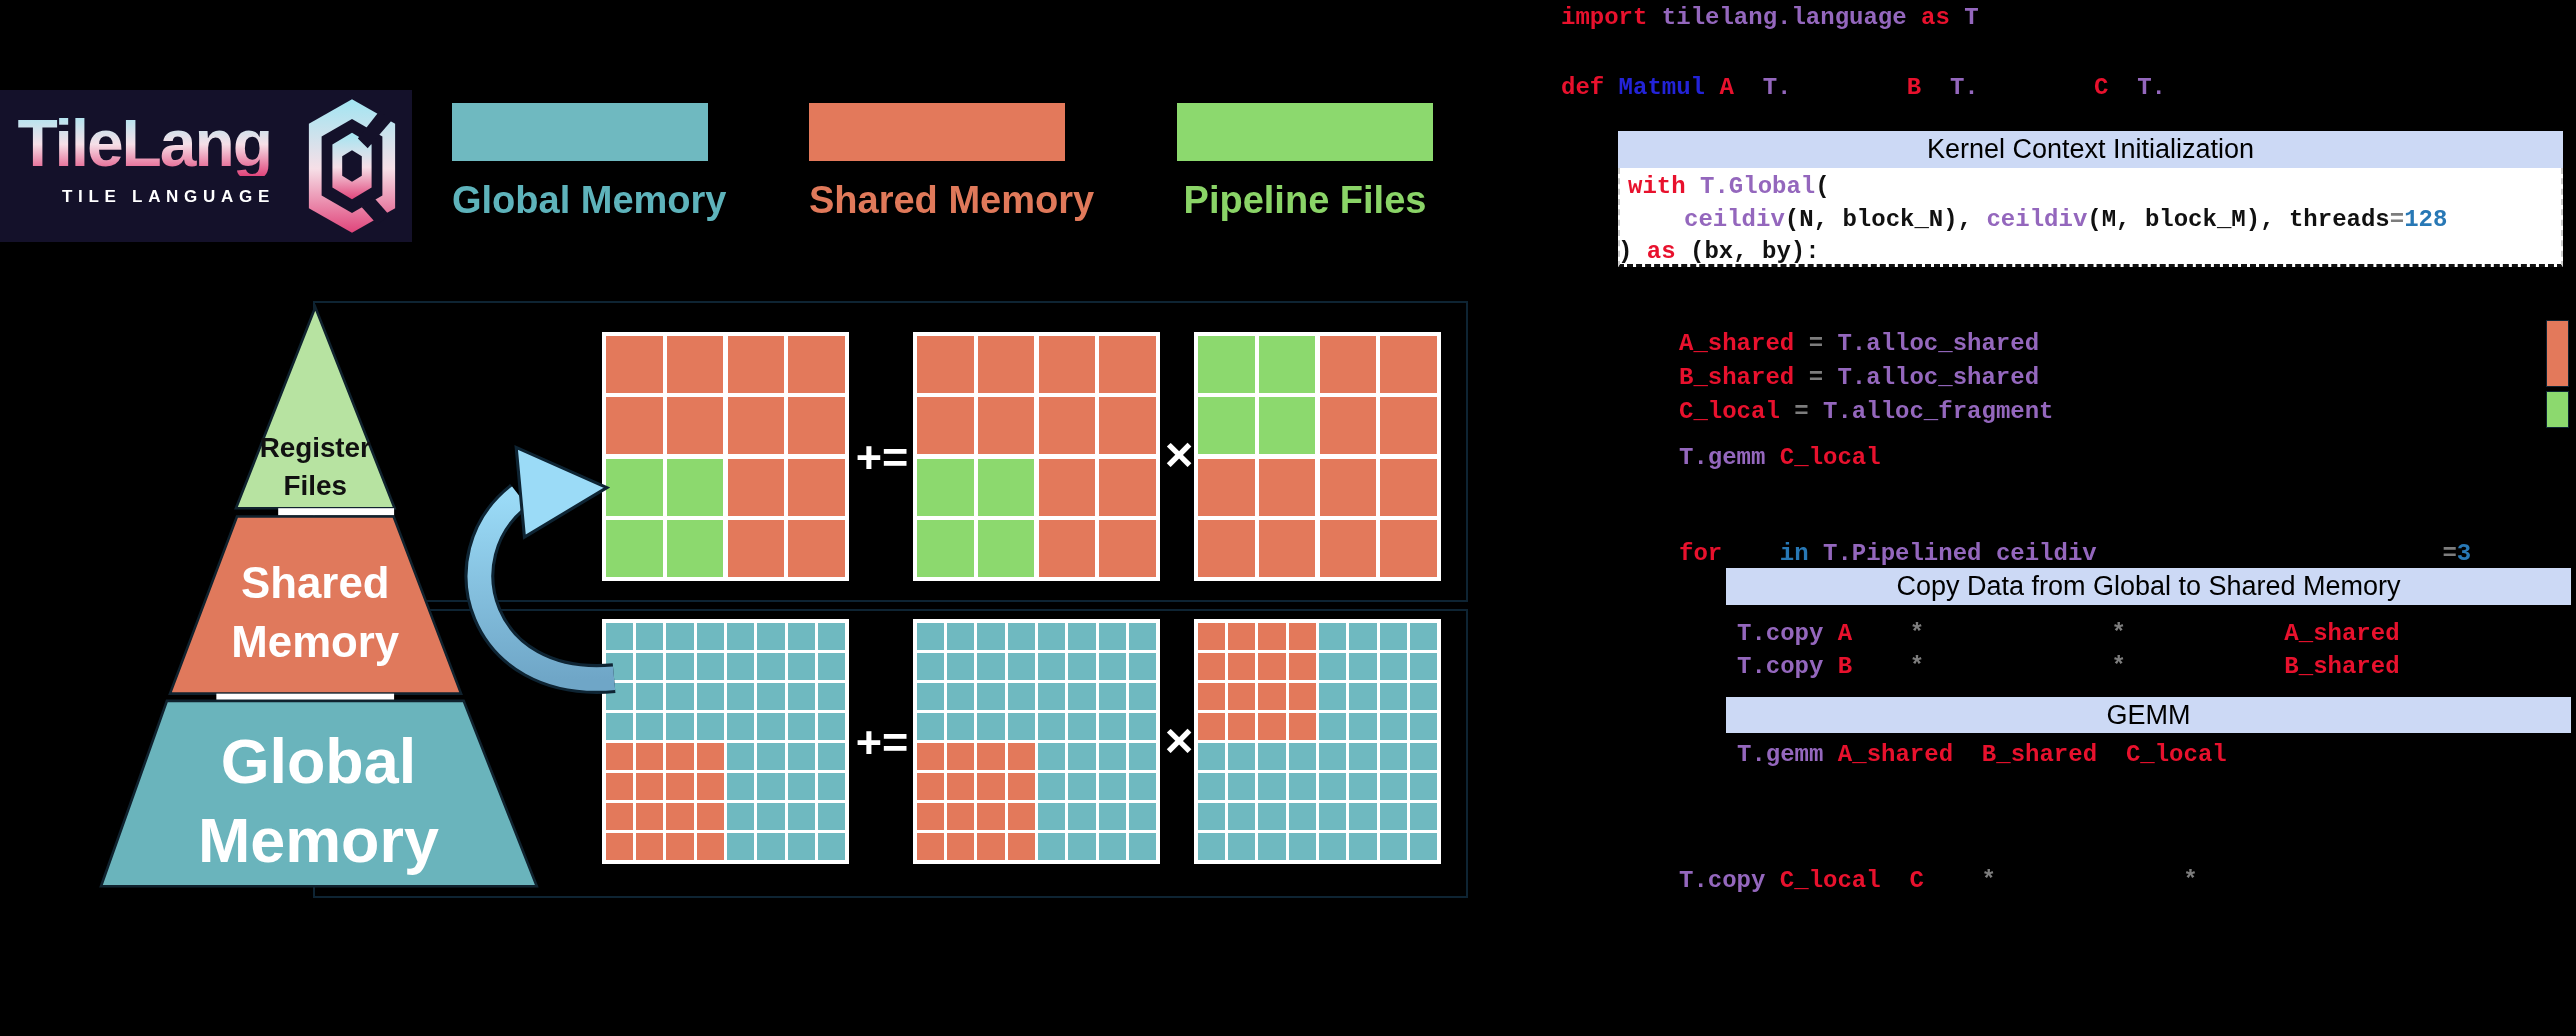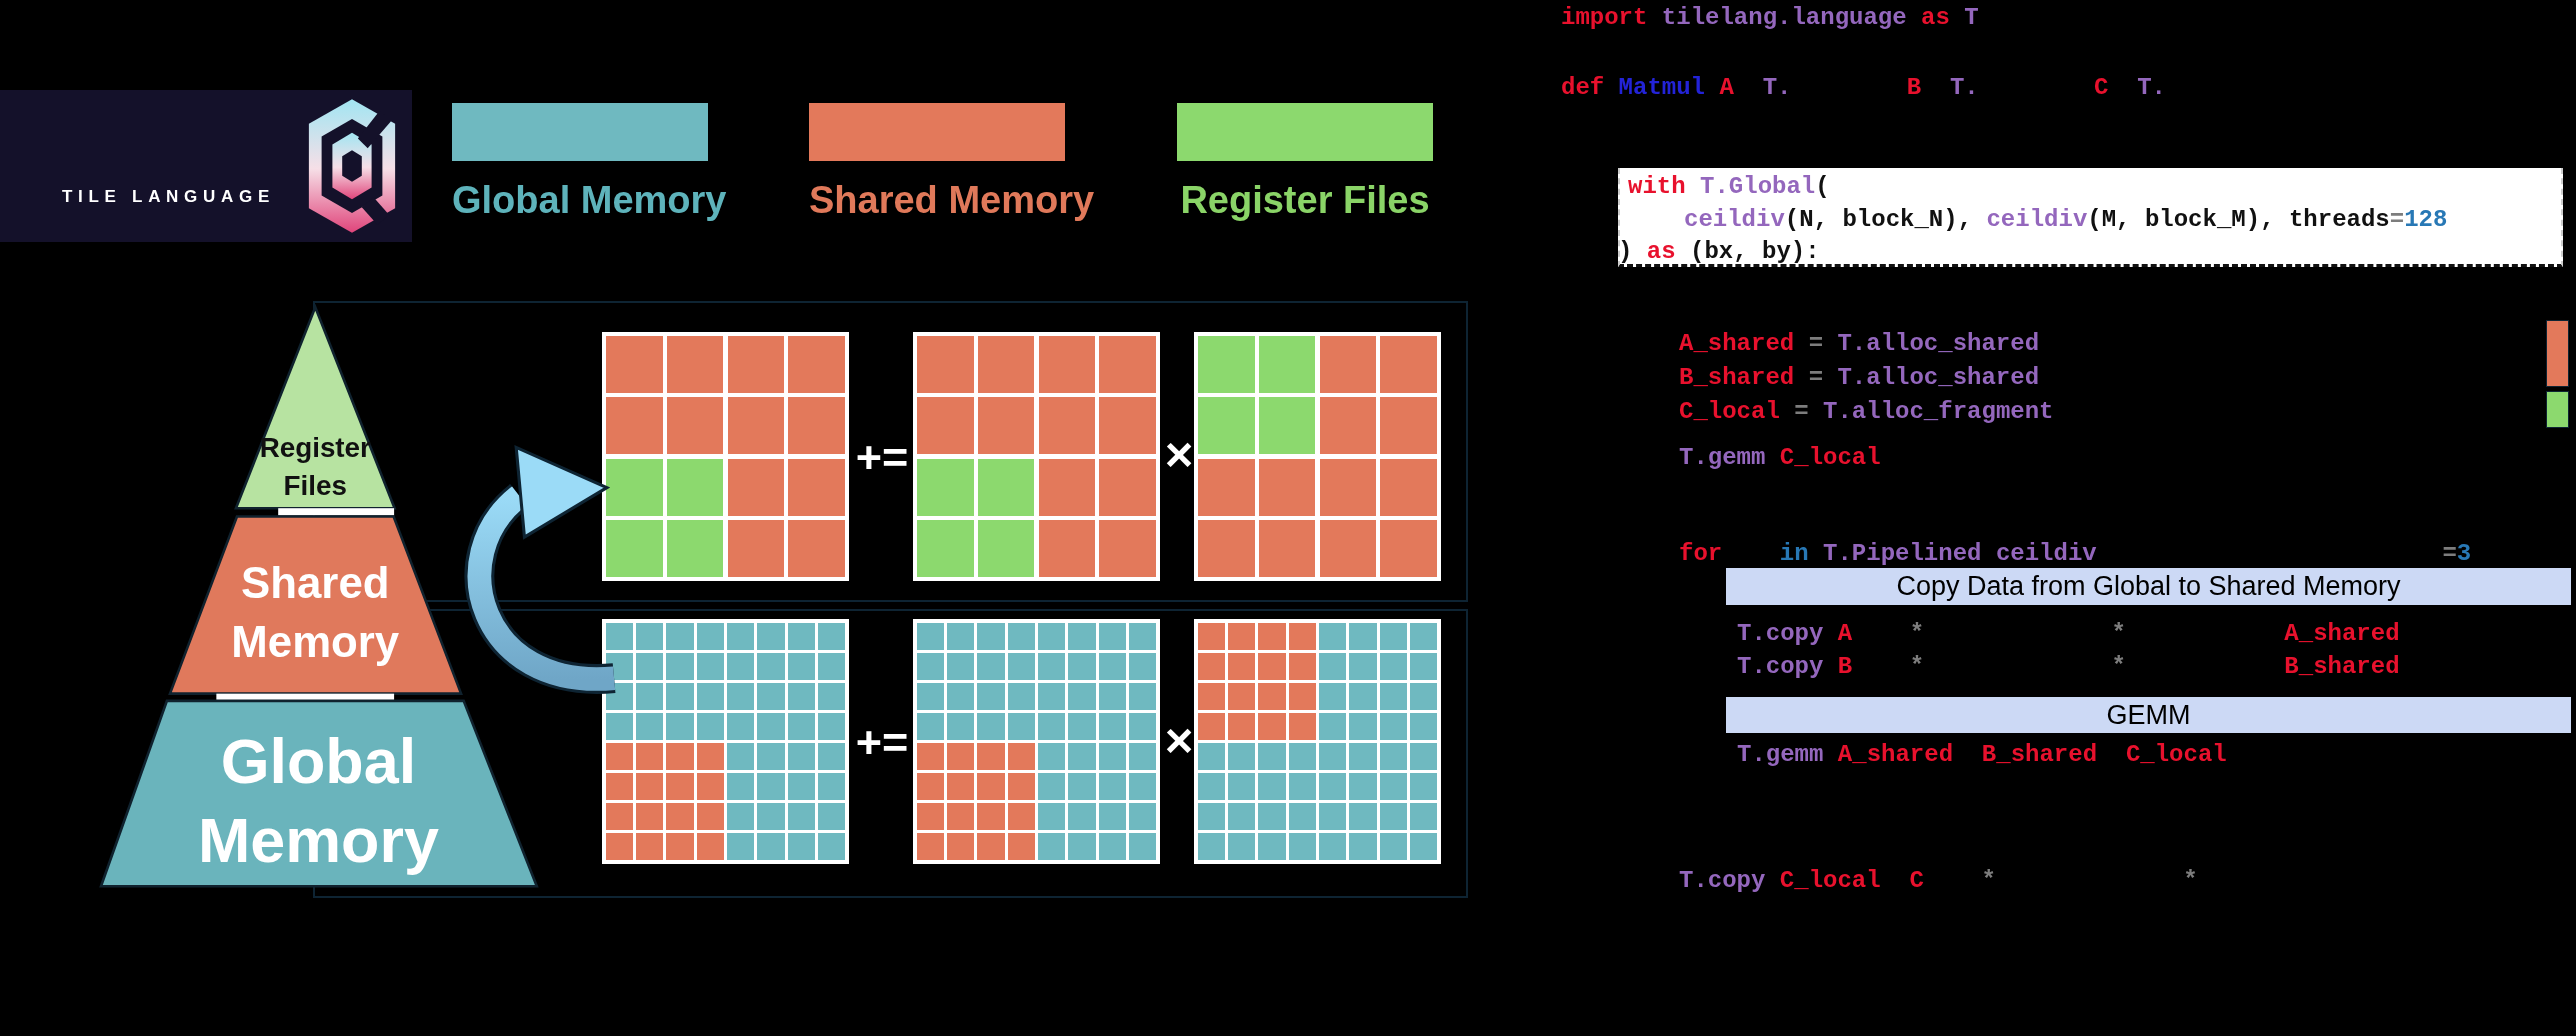--- a/index.html
+++ b/index.html
@@ -37,20 +37,21 @@
   .code-line{position:absolute;font-family:"Liberation Mono","DejaVu Sans Mono",monospace;
       font-weight:700;font-size:24px;white-space:pre;z-index:5;line-height:1.25;}
   .mem-bar{position:absolute;border:1.5px solid #0e2433;box-sizing:border-box;z-index:4;}
 </style>
 </head>
 <body>
 
 <div id="stage">
 
   <div class="logo-box">
+    <div class="logo-title">TileLang</div>
     <div class="logo-subtitle">TILE LANGUAGE</div>
     <svg class="logo-cube" width="98" height="142" viewBox="0 0 100 140">
       <defs>
         <linearGradient id="cubeGrad" x1="0" y1="0" x2="0" y2="1">
           <stop offset="0%" stop-color="#a2e5f2"></stop>
             <stop offset="52%" stop-color="#f6dfe7"></stop>
             <stop offset="100%" stop-color="#e0457b"></stop>
         </linearGradient>
       </defs>
       <polygon points="50,2 94,27 94,113 50,138 6,113 6,27" fill="url(#cubeGrad)"></polygon>
@@ -65,21 +66,21 @@
   <div class="legend-item" id="legend-global">
     <div class="legend-swatch" style="background: rgb(111, 185, 192);"></div>
     <div class="legend-label" style="color: rgb(94, 179, 187);">Global Memory</div>
   </div>
   <div class="legend-item" id="legend-shared">
     <div class="legend-swatch" style="background: rgb(227, 121, 91);"></div>
     <div class="legend-label" style="color: rgb(224, 121, 90);">Shared Memory</div>
   </div>
   <div class="legend-item" id="legend-register">
     <div class="legend-swatch" style="background: rgb(140, 217, 110);"></div>
-    <div class="legend-label" style="color: rgb(138, 212, 103);">Register Files</div>
+    <div class="legend-label" style="color: rgb(138, 212, 103);">Pipeline Files</div>
   </div>
 
   <svg id="overlay-svg" width="2701" height="1037" viewBox="0 0 5243 2012">
     <defs>
       <linearGradient id="arrowGrad" x1="0" y1="0" x2="0" y2="1">
         <stop offset="0%" stop-color="#9bdbf7"></stop>
           <stop offset="100%" stop-color="#6fa6c7"></stop>
       </linearGradient>
     </defs>
 
@@ -355,20 +356,21 @@
       <div class="cell" style="background: rgb(111, 185, 192);"></div>
       <div class="cell" style="background: rgb(111, 185, 192);"></div>
       <div class="cell" style="background: rgb(111, 185, 192);"></div>
       <div class="cell" style="background: rgb(111, 185, 192);"></div>
       <div class="cell" style="background: rgb(111, 185, 192);"></div>
       <div class="cell" style="background: rgb(111, 185, 192);"></div>
       <div class="cell" style="background: rgb(111, 185, 192);"></div>
     </div>
     <div class="op" style="left: 882px; top: 742px; font-size: 45px;">+=</div>
     <div class="op" style="left: 1179px; top: 740px; font-size: 49px;">×</div>
+    <div class="header-box" style="left: 1618px; top: 131px; width: 945px; height: 37px; background: rgb(204, 217, 245);">Kernel Context Initialization</div>
     <div class="header-box" style="left: 1726px; top: 697px; width: 845px; height: 36px; background: rgb(204, 217, 245);">GEMM</div>
     <div class="header-box" style="left: 1726px; top: 568px; width: 845px; height: 37px; background: rgb(204, 217, 245);">Copy Data from Global to Shared Memory</div>
     <div class="kernel-white-box" style="left: 1618px; top: 168px; width: 945px; height: 99px;"></div>
     <div class="code-line" style="left: 1561px; top: 3.1px;"><span style="color: rgb(232, 17, 45);">import</span><span style="color: rgb(0, 0, 0);"> </span><span style="color: rgb(148, 103, 189);">tilelang.language</span><span style="color: rgb(0, 0, 0);"> </span><span style="color: rgb(232, 17, 45);">as</span><span style="color: rgb(0, 0, 0);"> </span><span style="color: rgb(148, 103, 189);">T</span></div>
     <div class="code-line" style="left: 1561px; top: 73px;"><span style="color: rgb(232, 17, 45);">def </span><span style="color: rgb(35, 35, 216);">Matmul</span><span style="color: rgb(0, 0, 0);">(</span><span style="color: rgb(232, 17, 45);">A</span><span style="color: rgb(0, 0, 0);">: </span><span style="color: rgb(148, 103, 189);">T.</span><span style="color: rgb(0, 0, 0);">Tensor</span><span style="color: rgb(0, 0, 0);">, </span><span style="color: rgb(232, 17, 45);">B</span><span style="color: rgb(0, 0, 0);">: </span><span style="color: rgb(148, 103, 189);">T.</span><span style="color: rgb(0, 0, 0);">Tensor</span><span style="color: rgb(0, 0, 0);">, </span><span style="color: rgb(232, 17, 45);">C</span><span style="color: rgb(0, 0, 0);">: </span><span style="color: rgb(148, 103, 189);">T.</span><span style="color: rgb(0, 0, 0);">Tensor):</span></div>
     <div class="code-line" style="left: 1628px; top: 172px;"><span style="color: rgb(232, 17, 45);">with </span><span style="color: rgb(148, 103, 189);">T.Global</span><span style="color: rgb(17, 17, 17);">(</span></div>
     <div class="code-line" style="left: 1684px; top: 205px;"><span style="color: rgb(148, 103, 189);">ceildiv</span><span style="color: rgb(17, 17, 17);">(N, block_N), </span><span style="color: rgb(148, 103, 189);">ceildiv</span><span style="color: rgb(17, 17, 17);">(M, block_M), </span><span style="color: rgb(17, 17, 17);">threads</span><span style="color: rgb(125, 125, 125);">=</span><span style="color: rgb(40, 120, 181);">128</span></div>
     <div class="code-line" style="left: 1618px; top: 237px;"><span style="color: rgb(17, 17, 17);">) </span><span style="color: rgb(232, 17, 45);">as</span><span style="color: rgb(17, 17, 17);"> (bx, by):</span></div>
     <div class="code-line" style="left: 1679px; top: 329px;"><span style="color: rgb(232, 17, 45);">A_shared</span><span style="color: rgb(0, 0, 0);"> </span><span style="color: rgb(125, 125, 125);">=</span><span style="color: rgb(0, 0, 0);"> </span><span style="color: rgb(148, 103, 189);">T.alloc_shared</span><span style="color: rgb(0, 0, 0);">((block_M, block_K), dtype)</span></div>
     <div class="code-line" style="left: 1679px; top: 363px;"><span style="color: rgb(232, 17, 45);">B_shared</span><span style="color: rgb(0, 0, 0);"> </span><span style="color: rgb(125, 125, 125);">=</span><span style="color: rgb(0, 0, 0);"> </span><span style="color: rgb(148, 103, 189);">T.alloc_shared</span><span style="color: rgb(0, 0, 0);">((block_K, block_N), dtype)</span></div>

